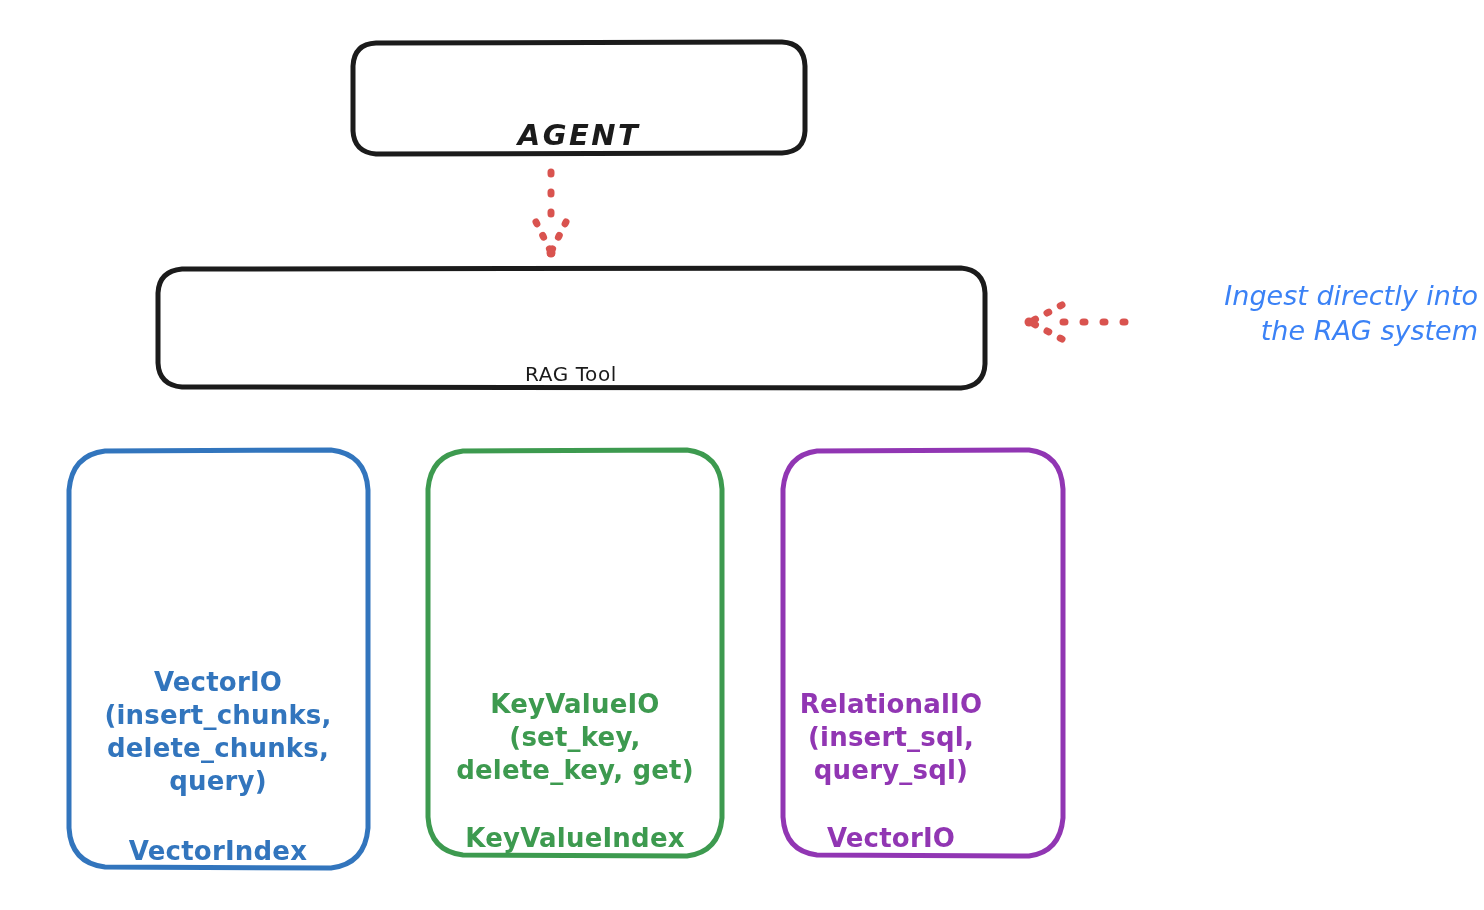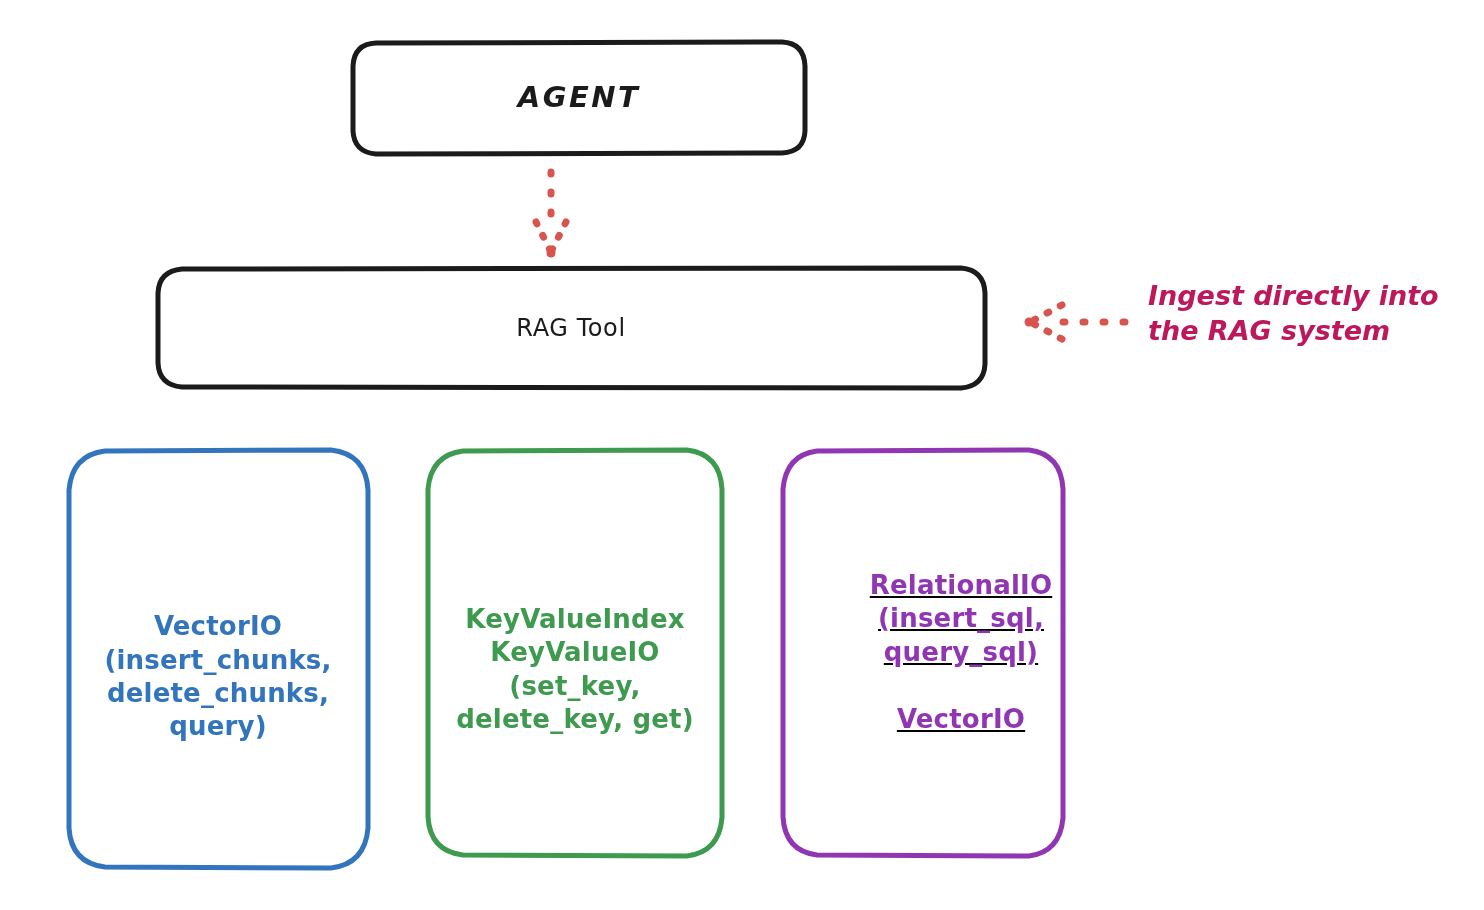--- a/index.html
+++ b/index.html
@@ -21,21 +21,21 @@
     width: 1484px;
     height: 910px;
   }
 
   .node {
     position: absolute;
     box-sizing: border-box;
     display: flex;
     flex-direction: column;
     align-items: center;
-    justify-content: center;
+    justify-content: flex-end;
     text-align: center;
     background: transparent;
   }
 
   .node-label {
     white-space: pre-line;
     line-height: 1.28;
   }
 
   
@@ -56,21 +56,21 @@
 
   
   #rag-tool-node {
     left: 157px;
     top: 268px;
     width: 828px;
     height: 120px;
   }
   #rag-tool-node .node-label {
     font-family: "DejaVu Sans", sans-serif;
-    font-size: 24px;
+    font-size: 20px;
     font-weight: 500;
     letter-spacing: 0.6px;
     color: #1b1b1b;
   }
 
   
   .provider .node-label {
     font-family: "DejaVu Sans", sans-serif;
     font-weight: 700;
     font-size: 26px;
@@ -90,41 +90,40 @@
 
   #keyvalue-io-node {
     left: 428px;
     top: 450px;
     width: 294px;
     height: 405px;
   }
   #keyvalue-io-node .node-label { color: #3d9a4f; }
 
   #relational-io-node {
-    left: 821px;
+    left: 751px;
     top: 450px;
     width: 280px;
     height: 405px;
-    text-decoration: underline;
   }
   #relational-io-node .node-label { color: #9136b3; }
 
   
   #ingest-annotation {
     position: absolute;
     left: 1148px;
     top: 278px;
     width: 330px;
-    text-align: left;
+    text-align: right;
     font-family: "DejaVu Sans", sans-serif;
-    font-weight: 700;
+    font-weight: 400;
     font-style: italic;
     font-size: 27px;
     line-height: 1.3;
-    color: #be185d;
+    color: #3b82f6;
     white-space: pre-line;
   }
 </style>
 </head>
 <body>
 
 <svg id="canvas" viewBox="0 0 1484 910" xmlns="http://www.w3.org/2000/svg">
 
   <path d="M376,43 L782,42 Q804,43 805,66 L805,131 Q804,152 782,153 L376,154 Q354,152 353,131 L353,66 Q354,44 376,43 Z" fill="#ffffff" stroke="#1b1b1b" stroke-width="5" stroke-linecap="round" stroke-linejoin="round"></path>
 
@@ -158,27 +157,28 @@
 
 <div class="node" id="rag-tool-node">
   <div class="node-label">RAG Tool</div>
 </div>
 
 <div class="node provider" id="vector-io-node">
   <div class="node-label">VectorIO
 (insert_chunks,
 delete_chunks,
 query)</div>
+  <div class="node-label secondary">VectorIndex</div>
 </div>
 
 <div class="node provider" id="keyvalue-io-node">
-  <div class="node-label secondary">KeyValueIndex</div>
   <div class="node-label">KeyValueIO
 (set_key,
 delete_key, get)</div>
+  <div class="node-label secondary">KeyValueIndex</div>
 </div>
 
 <div class="node provider" id="relational-io-node">
   <div class="node-label">RelationalIO
 (insert_sql,
 query_sql)</div>
   <div class="node-label secondary">VectorIO</div>
 </div>
 
 <div id="ingest-annotation">Ingest directly into

